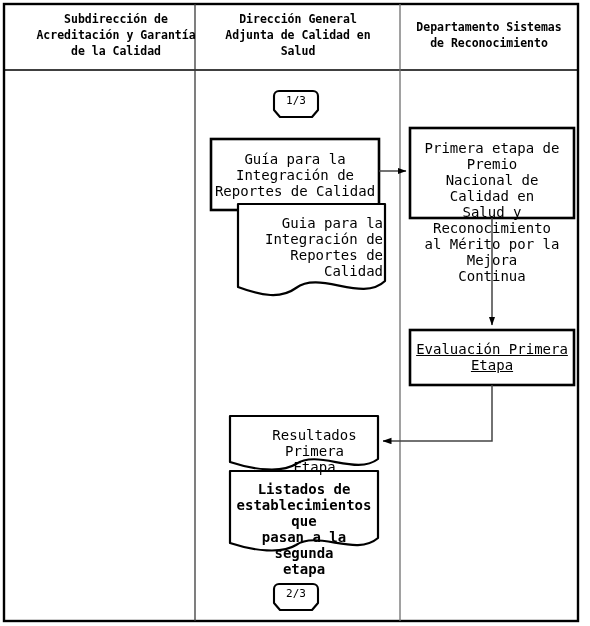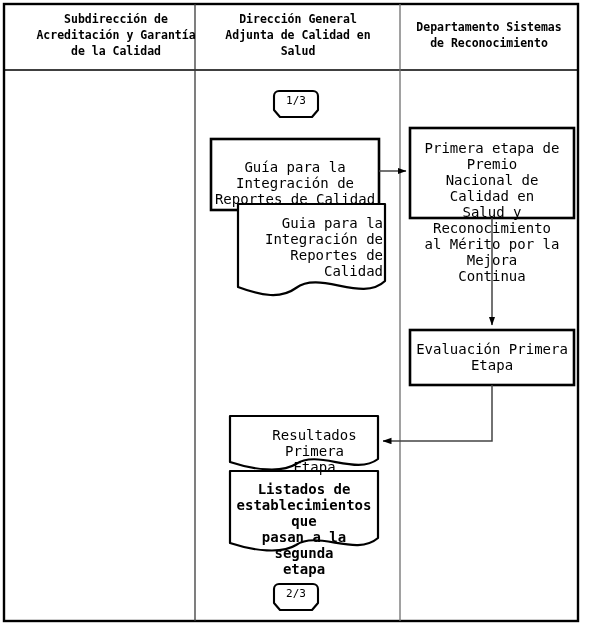--- a/index.html
+++ b/index.html
@@ -112,36 +112,36 @@
 Adjunta de Calidad en
 Salud</div>
 
   <div class="lbl hdr" style="left:402px; top:19px; width:174px;">Departamento Sistemas
 de Reconocimiento</div>
 
   <div class="lbl conntxt" style="left:274px; top:94px; width:44px;text-align:center;">1/3</div>
 
   <div class="lbl conntxt" style="left:274px; top:587px; width:44px;">2/3</div>
 
-  <div class="lbl boxtxt" style="left:213px; top:151px; width:164px;margin-top:8px;">Guía para la
+  <div class="lbl boxtxt" style="left:213px; top:151px; width:164px;">Guía para la
 Integración de
 Reportes de Calidad</div>
 
   <div class="lbl boxtxt" style="left:240px; top:215px; width:143px;text-align:right;">Guia para la
 Integración de
 Reportes de
 Calidad</div>
 
   <div class="lbl boxtxt" style="left:412px; top:140px; width:160px;">Primera etapa de Premio
 Nacional de Calidad en
 Salud y Reconocimiento
 al Mérito por la Mejora
 Continua</div>
 
-  <div class="lbl boxtxt" style="left:412px; top:341px; width:160px;">Evaluación Primera
+  <div class="lbl boxtxt" style="left:412px; top:341px; width:160px;text-decoration:underline;">Evaluación Primera
 Etapa</div>
 
   <div class="lbl boxtxt" style="left:248px; top:427px; width:133px;">Resultados Primera
 Etapa</div>
 
   <div class="lbl boxtxt" style="left:232px; top:481px; width:144px;font-weight:bold;">Listados de
 establecimientos que
 pasan a la segunda
 etapa</div>
 

